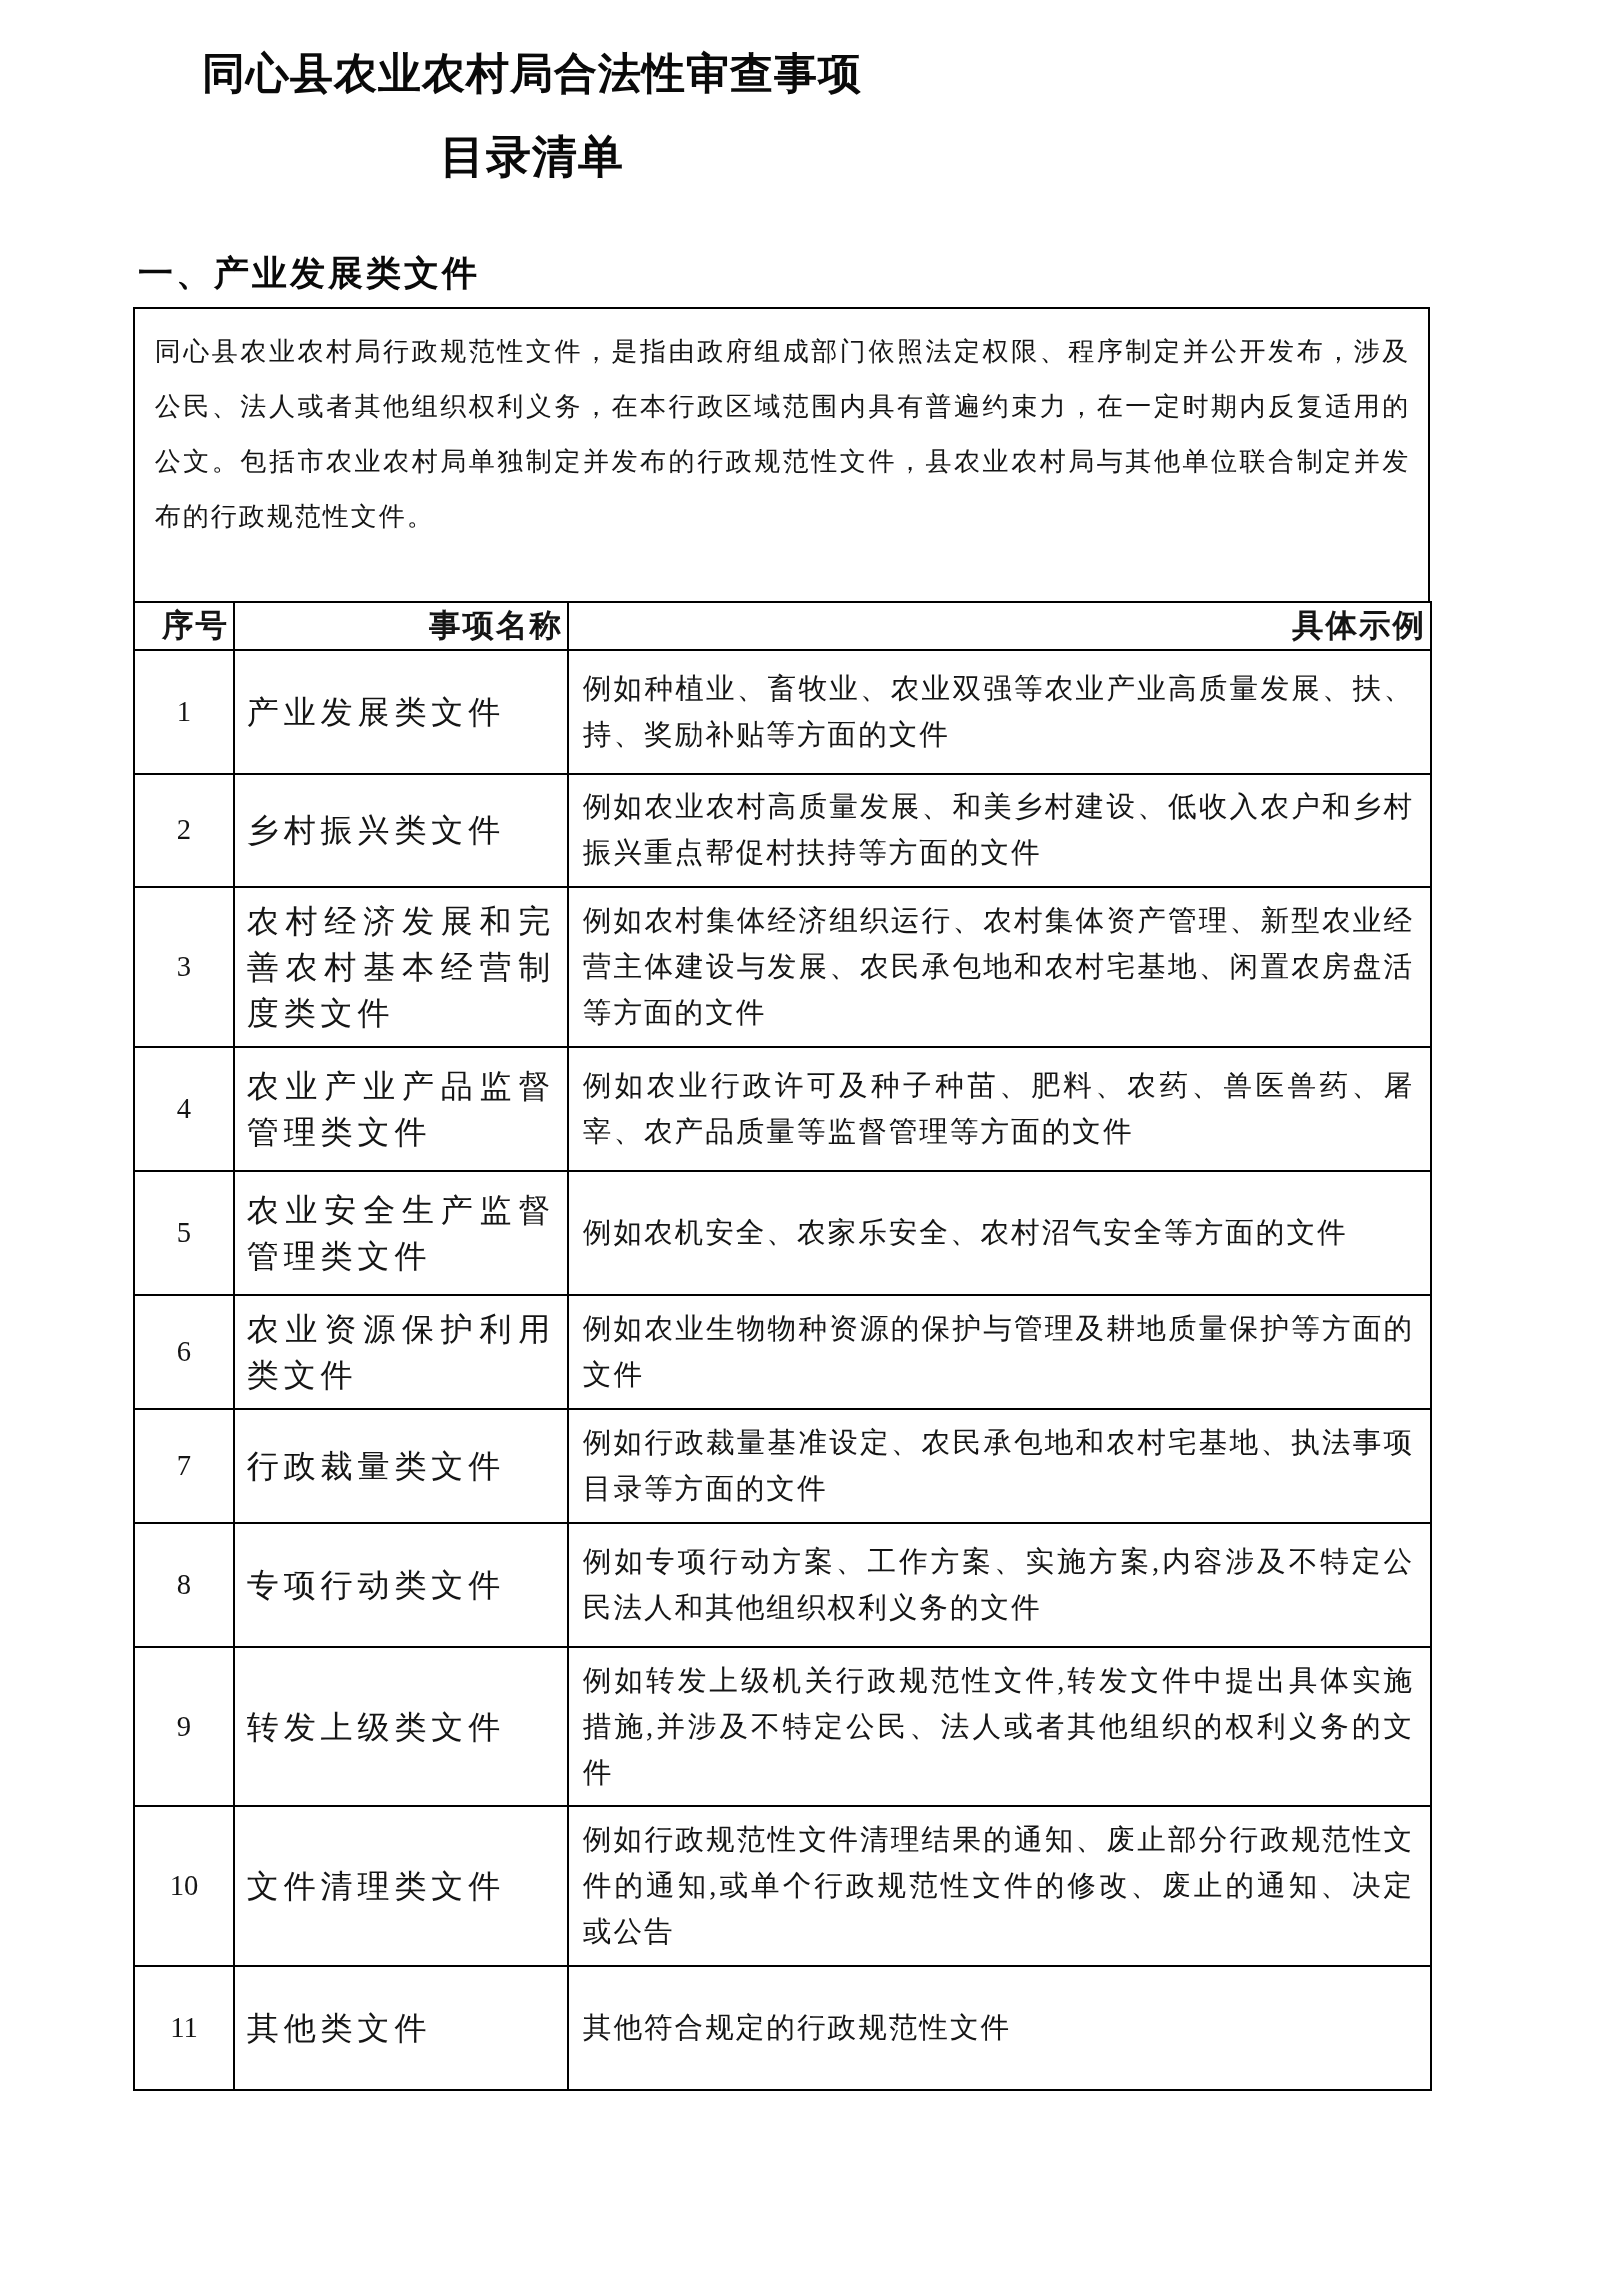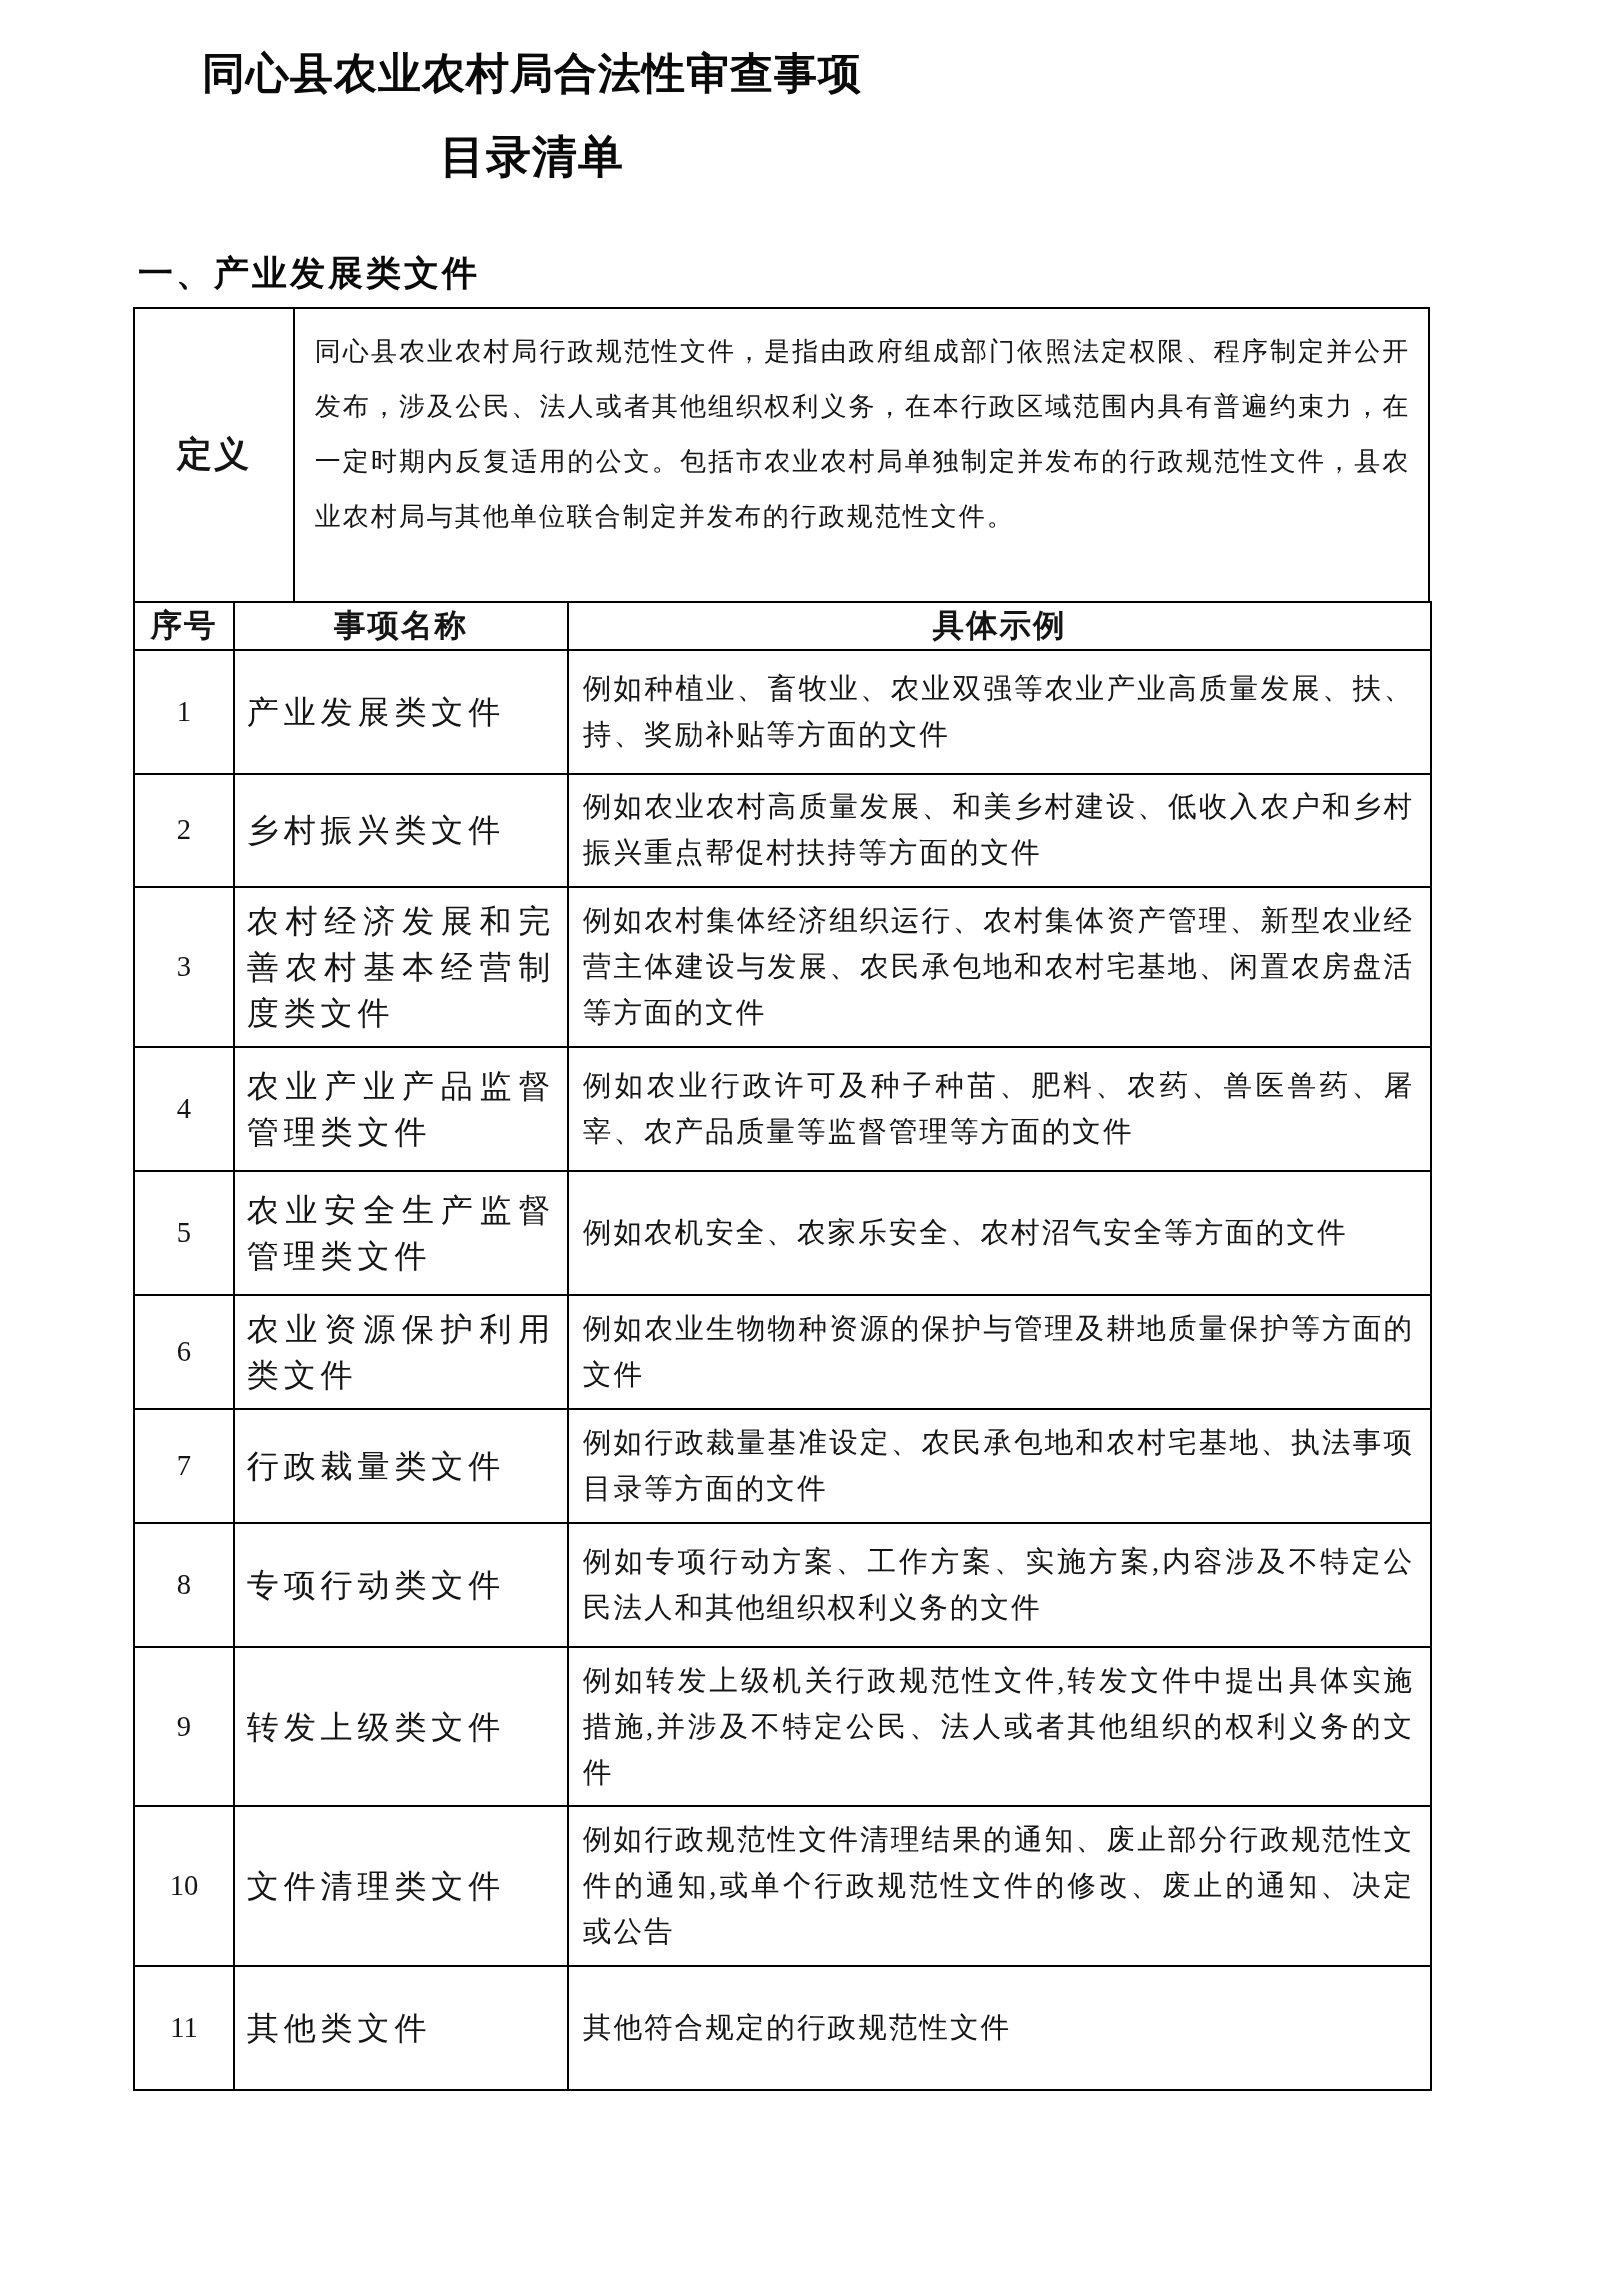--- a/index.html
+++ b/index.html
@@ -86,21 +86,21 @@
   }
   col.c-no   { width: 100px; }
   col.c-name { width: 334px; }
   col.c-ex   { width: 863px; }
   th.hdr {
     font-family: "DejaVu Sans", sans-serif;
     font-weight: bold;
     font-size: 31.5px;
     letter-spacing: 2px;
     height: 38px;
-    text-align: center;
+    text-align: right;
     padding: 2px 3.9px;
   }
   td.no {
     text-align: center;
     font-size: 28.6px;
     font-family: "Liberation Serif", serif;
   }
   td.name {
     font-size: 32px;
     line-height: 46px;
@@ -129,21 +129,20 @@
   <div class="title-block">
     <div class="title-line">同心县农业农村局合法性审查事项</div>
     <div class="title-line second">目录清单</div>
   </div>
 
   <div class="section-heading">一、产业发展类文件</div>
 
   <div class="sheet">
 
     <div class="def-row">
-      <div class="def-label">定义</div>
       <div class="def-text">同心县农业农村局行政规范性文件，是指由政府组成部门依照法定权限、程序制定并公开发布，涉及公民、法人或者其他组织权利义务，在本行政区域范围内具有普遍约束力，在一定时期内反复适用的公文。包括市农业农村局单独制定并发布的行政规范性文件，县农业农村局与其他单位联合制定并发布的行政规范性文件。</div>
     </div>
 
     <table class="items">
       <colgroup>
         <col class="c-no">
           <col class="c-name">
           <col class="c-ex">
       </colgroup>
       <thead>

